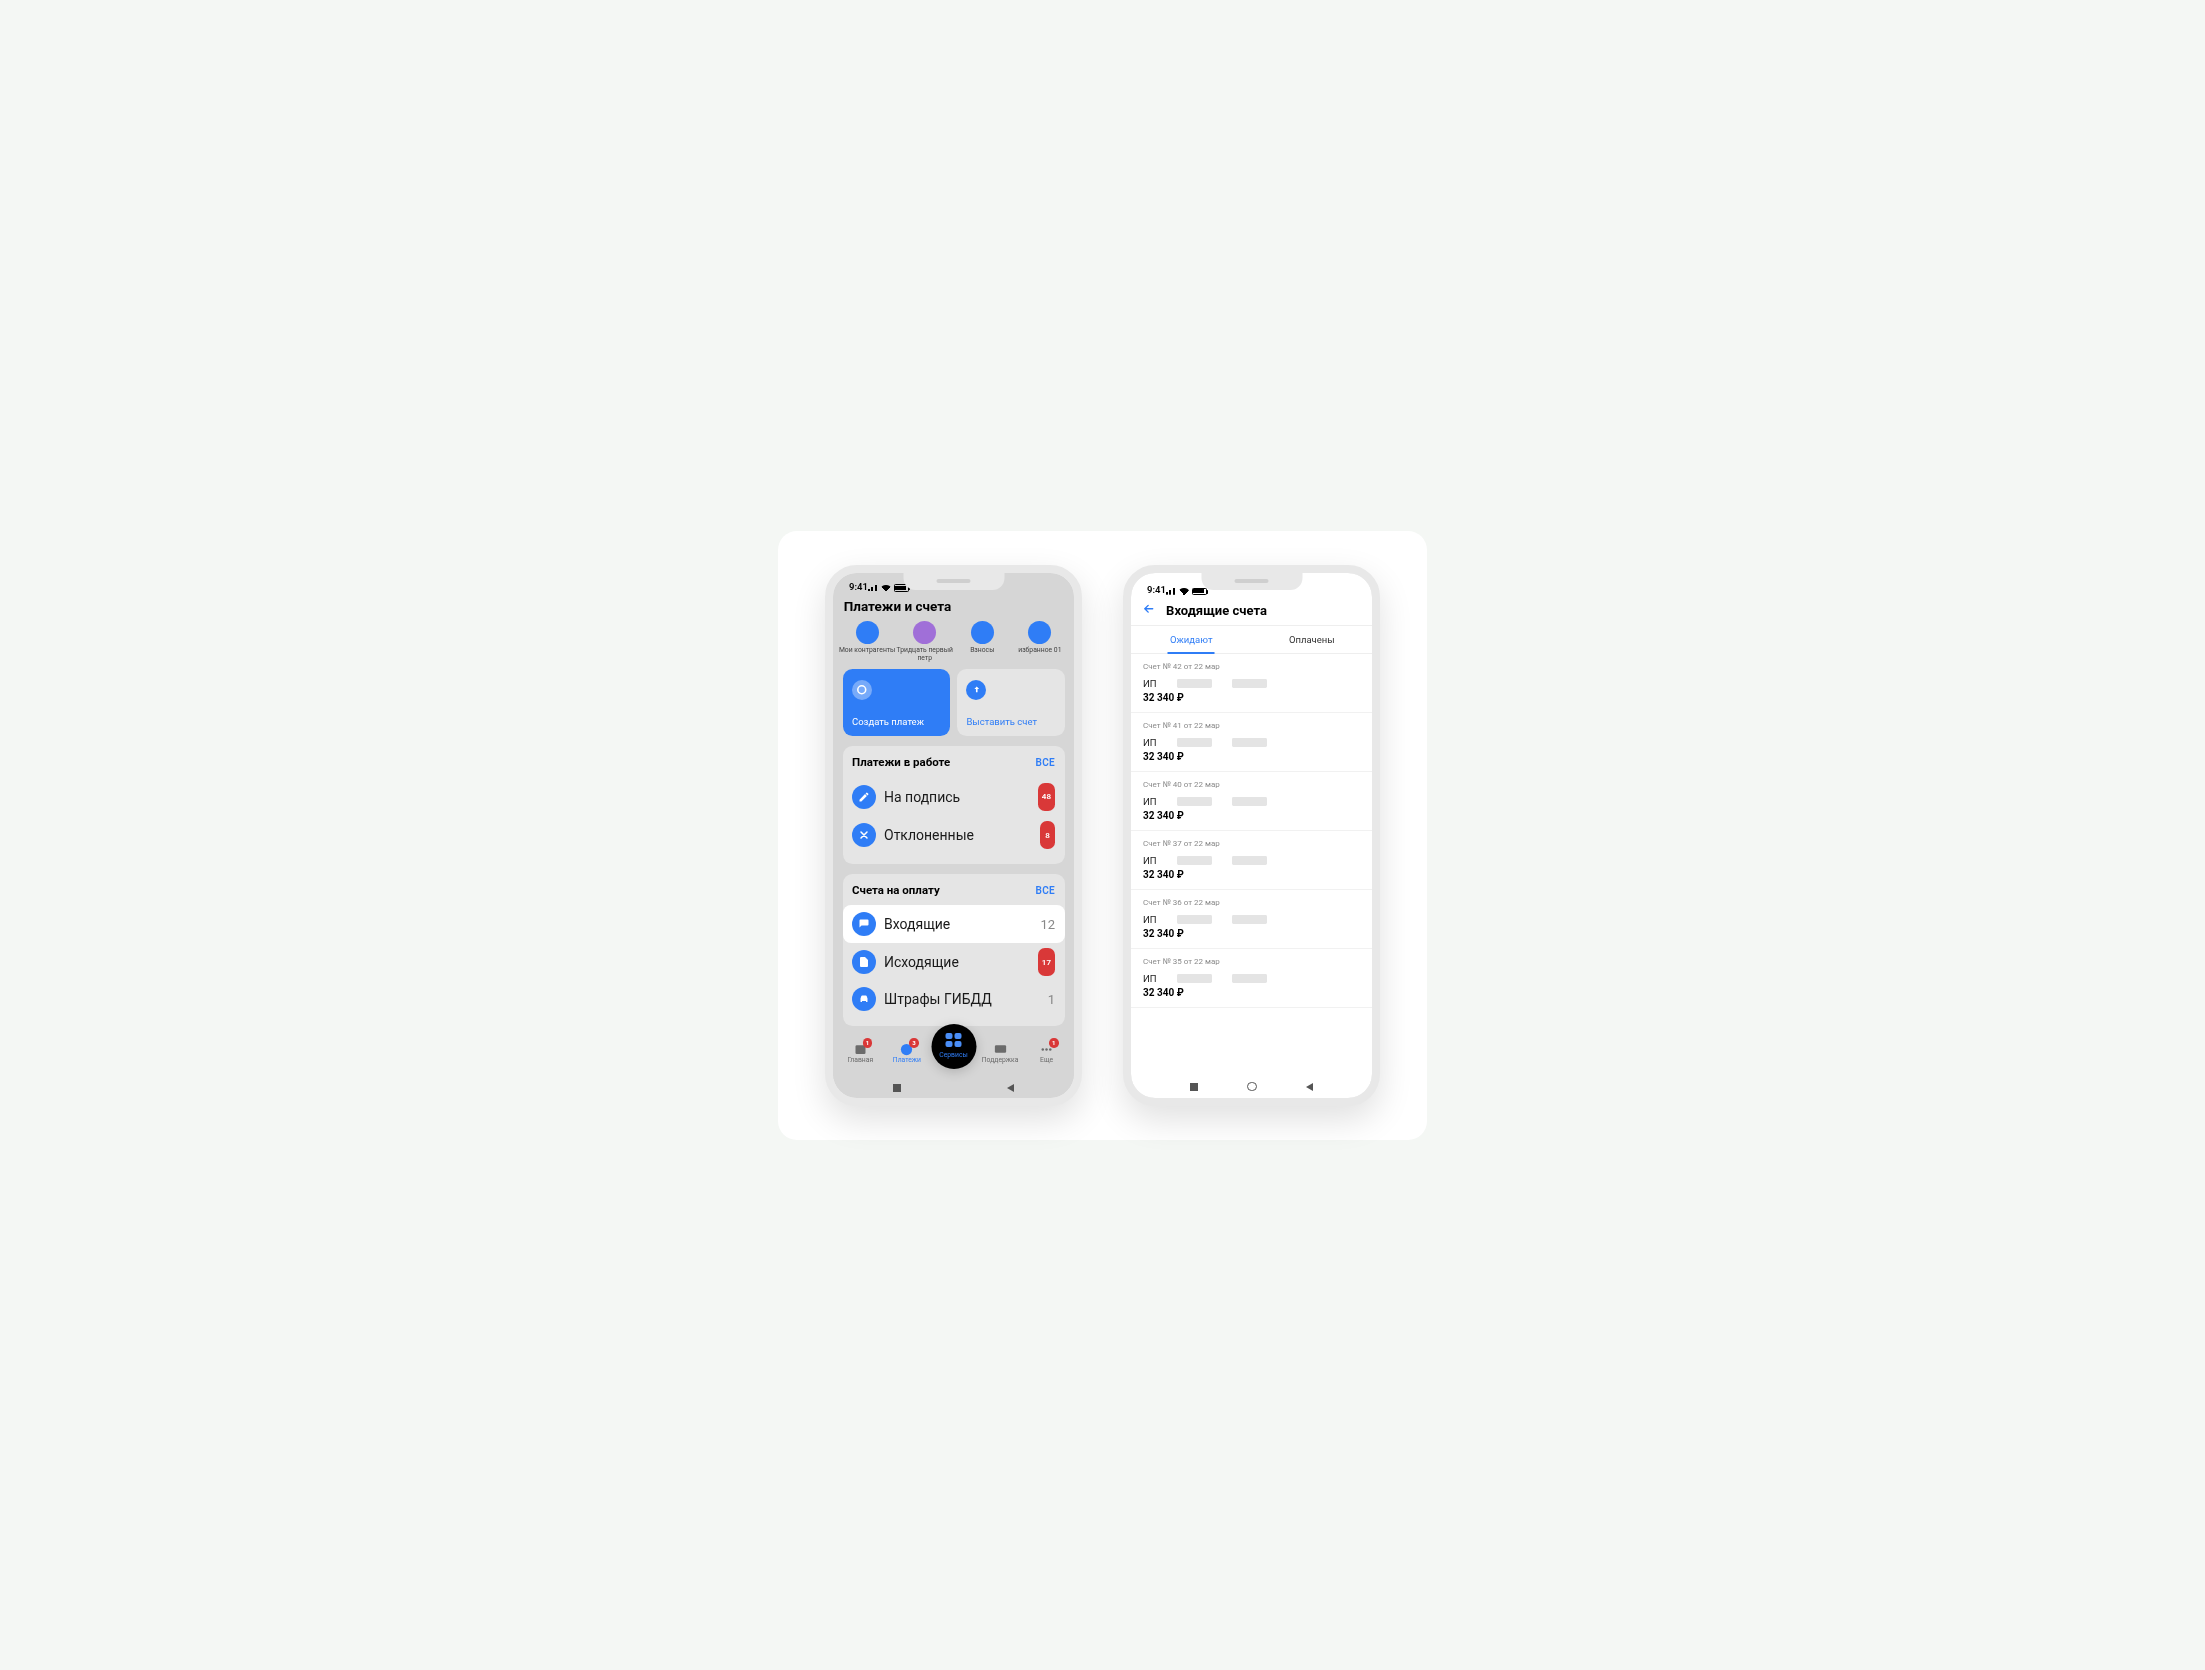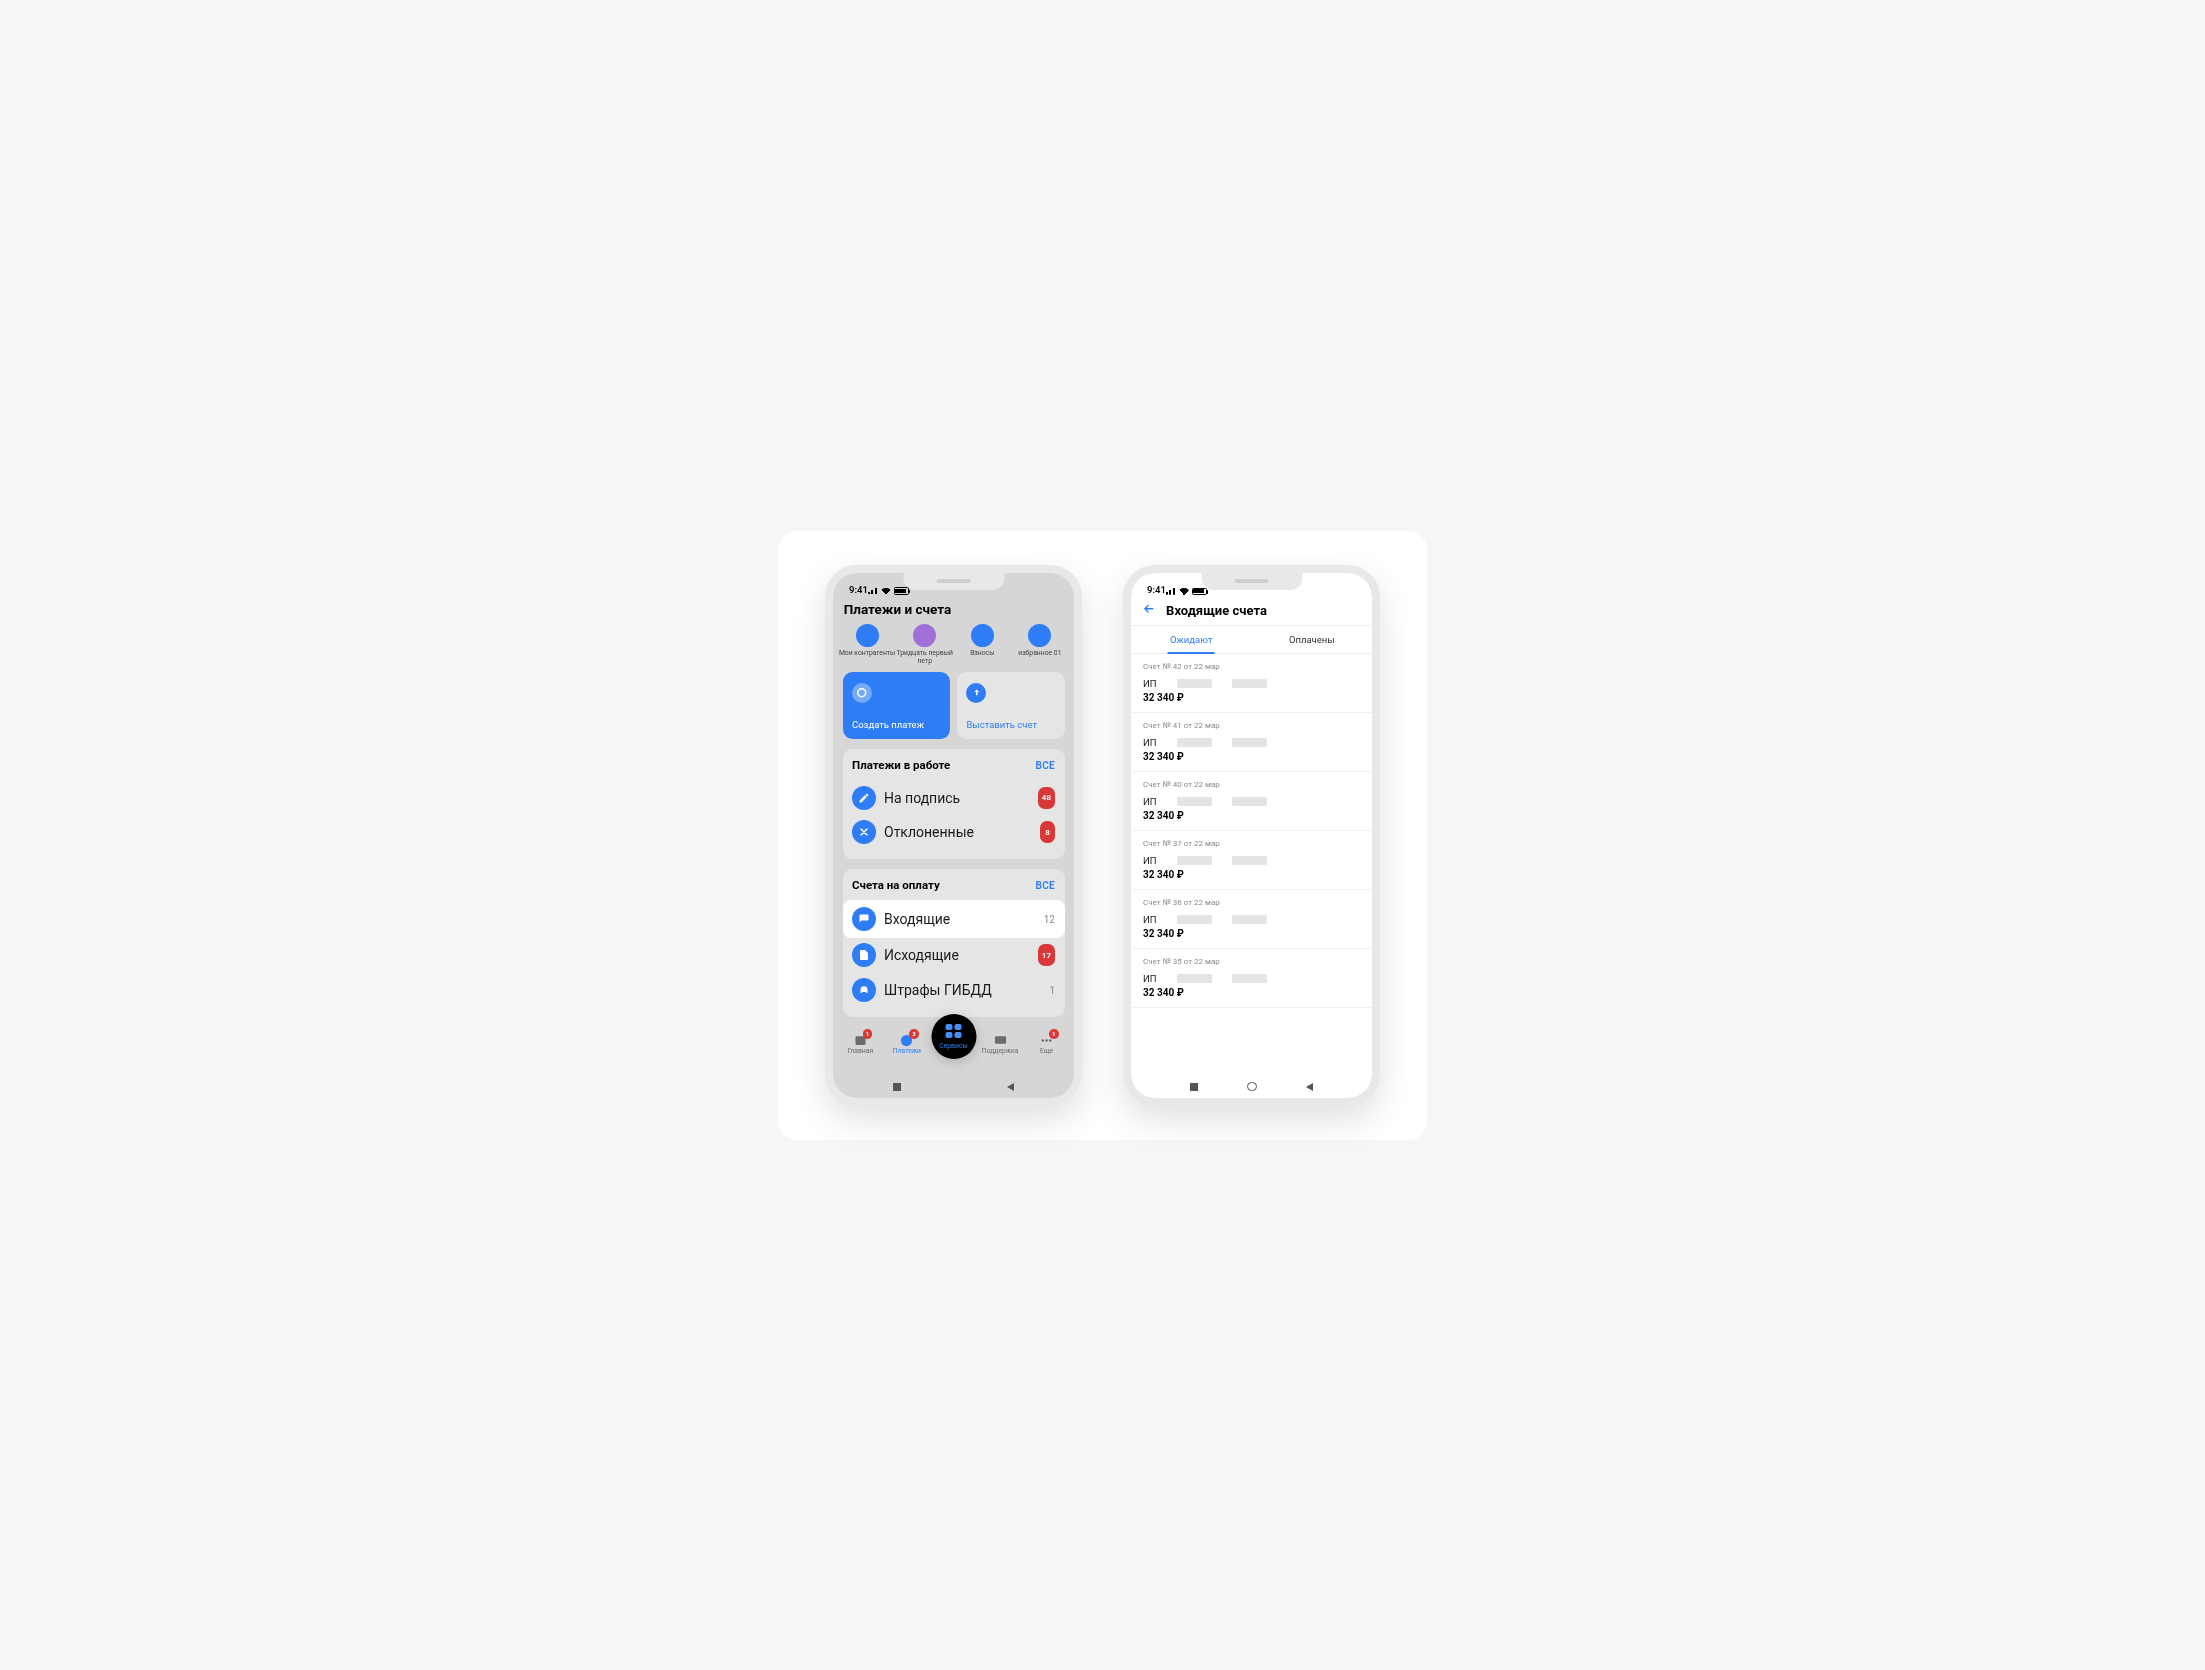--- a/index.html
+++ b/index.html
@@ -136,23 +136,23 @@
   background:#fff;border-radius:8px;
   margin:0 -9.5px;padding:6.8px 9.5px;
 }
 .ricon{
   width:24px;height:24px;border-radius:50%;
   background:#2f7df6;display:flex;align-items:center;justify-content:center;
   flex-shrink:0;
 }
 .ricon svg{width:12px;height:12px;fill:#fff;}
 .rlabel{flex:1;font-size:14px;color:#1a1a1a;}
-.rcount{font-size:10px;color:#888;}
+.rcount{font-size:13px;color:#888;}
 .badge{
-  min-width:15px;height:22px;padding:0 4px;
+  min-width:15px;height:28px;padding:0 4px;
   border-radius:6.8px;background:#d93838;color:#fff;
   font-size:8px;font-weight:600;
   display:flex;align-items:center;justify-content:center;
 }
 
 .tabbar {
   margin-top:auto;
   height:51px;
   display:flex;
   align-items:flex-start;

